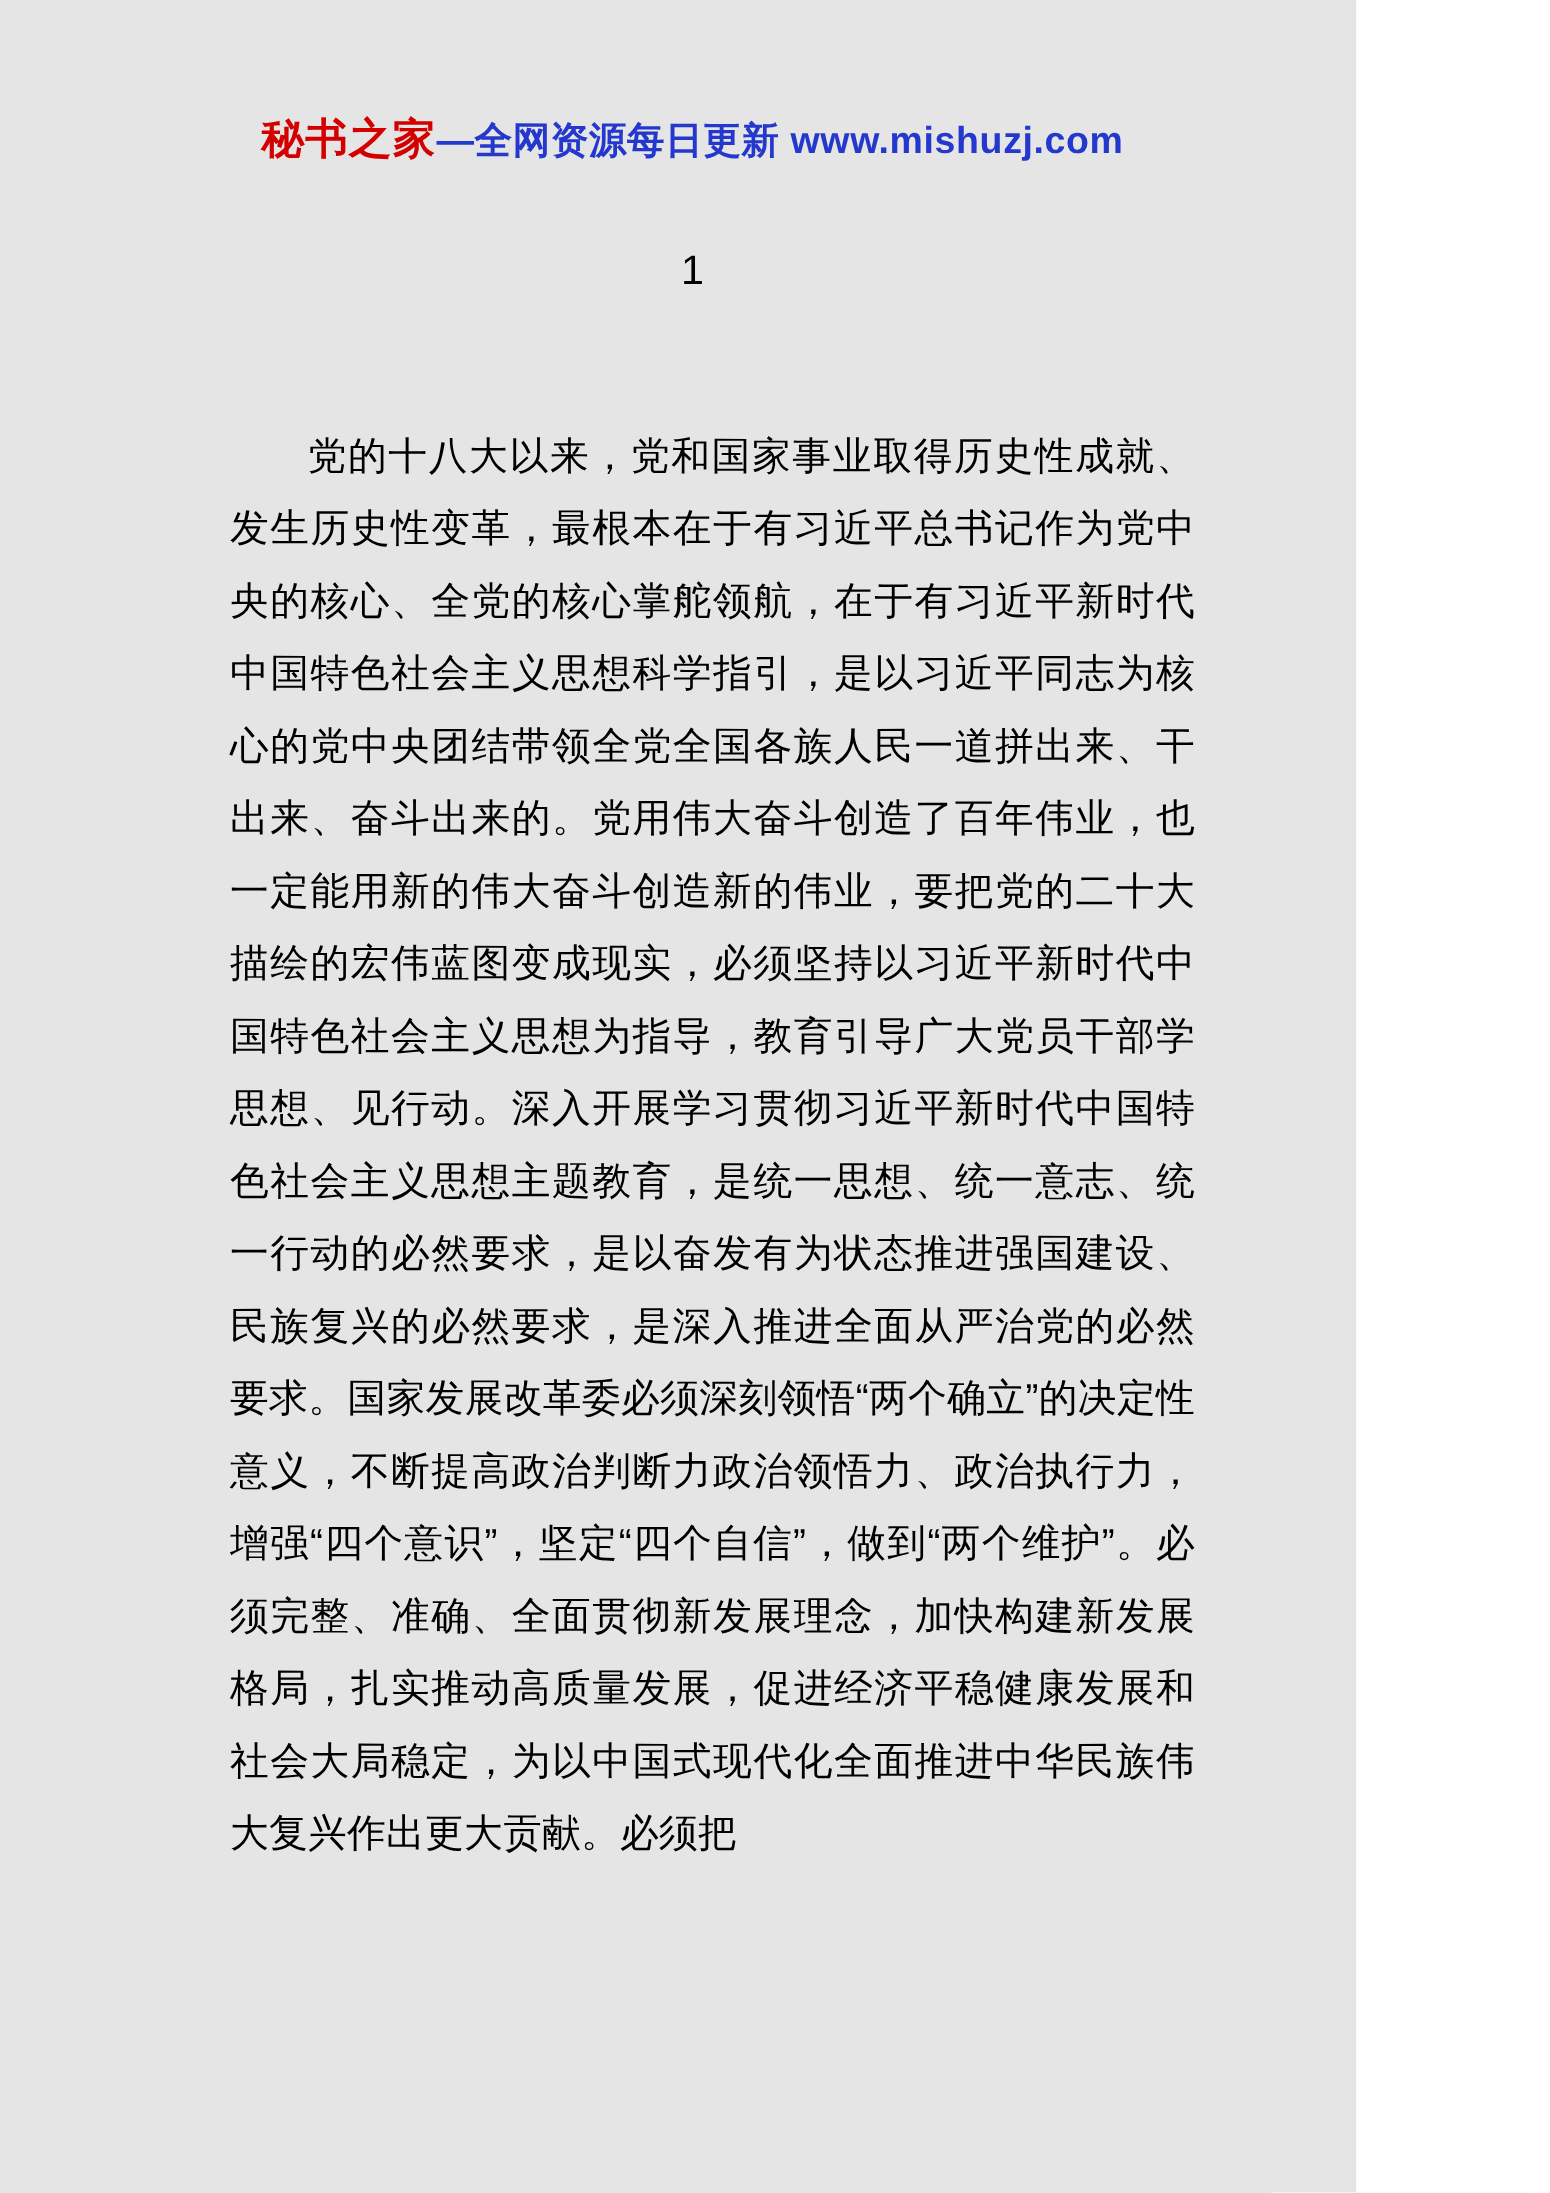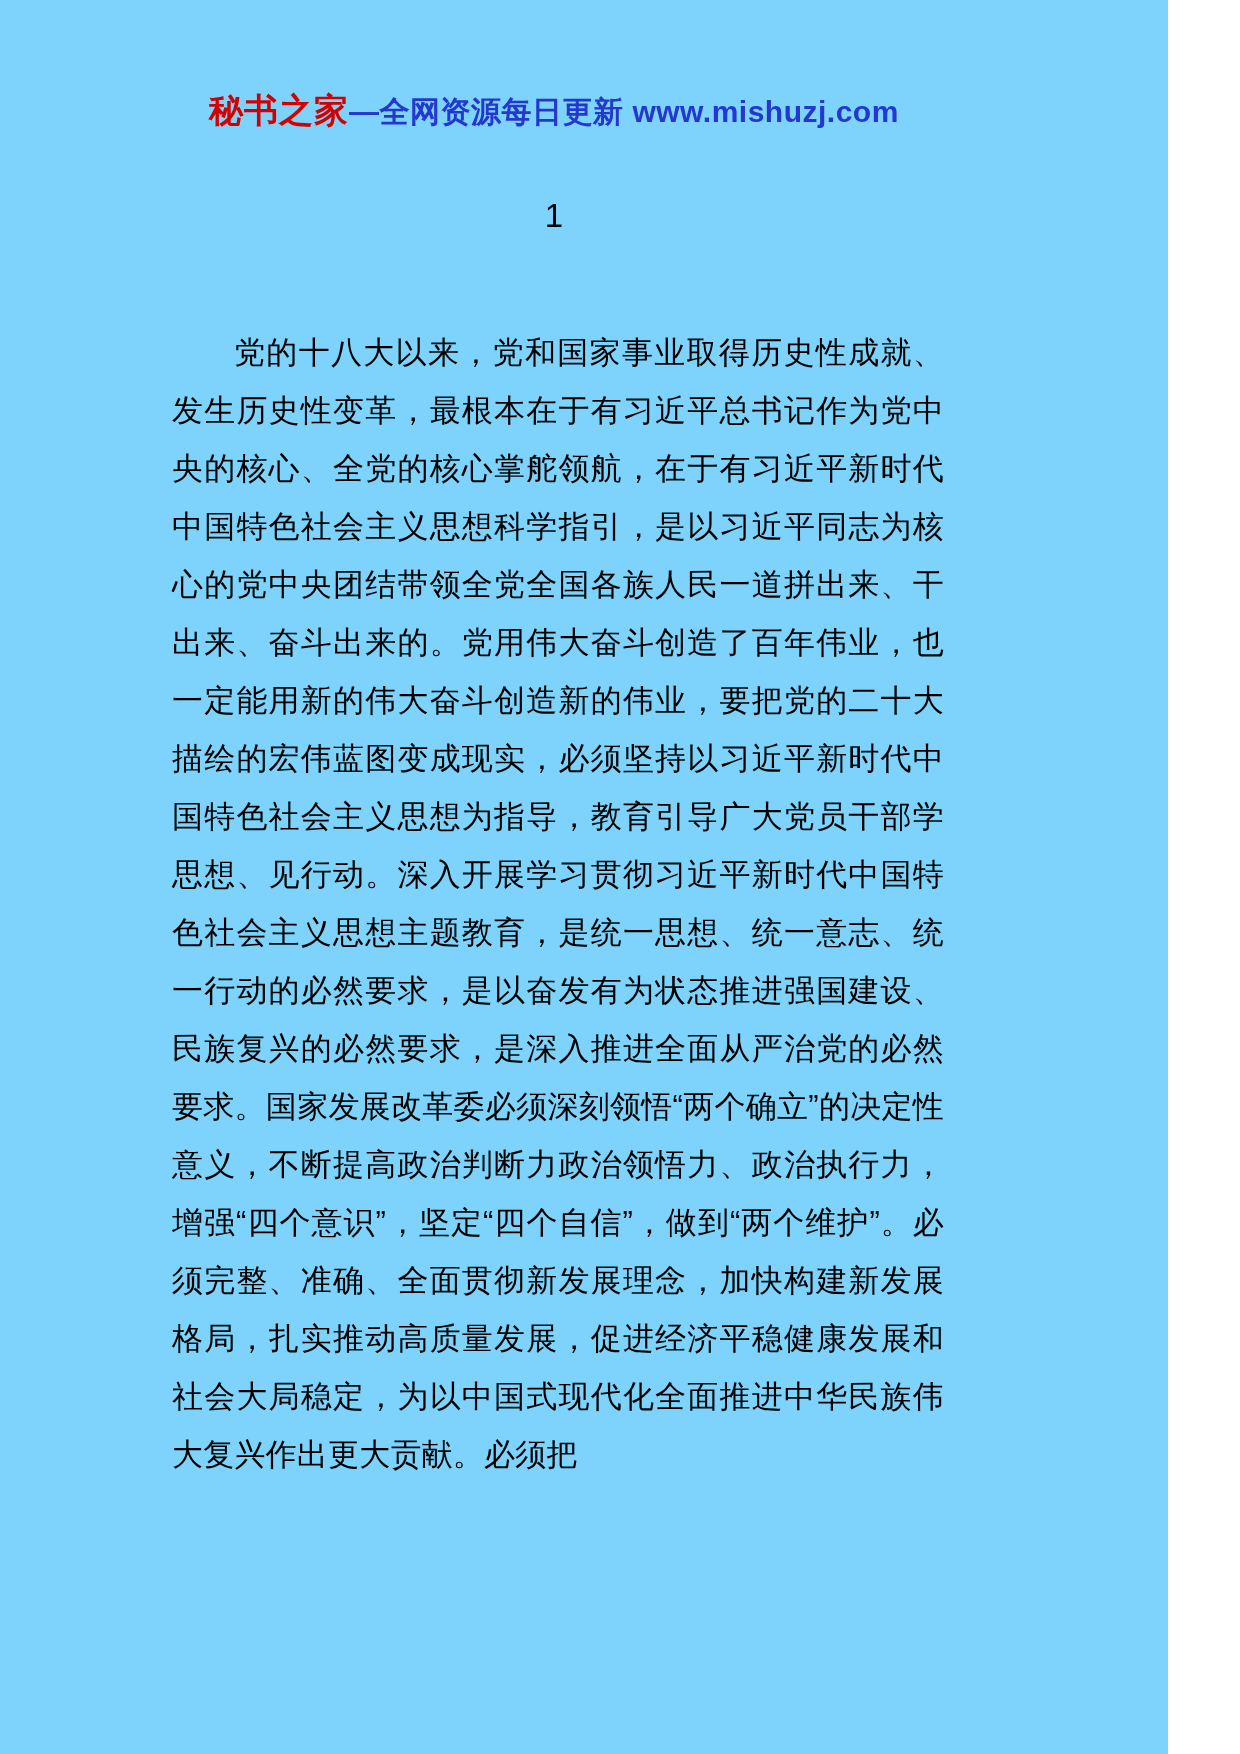--- a/index.html
+++ b/index.html
@@ -2,23 +2,23 @@
 <html><head>
 <meta charset="utf-8">
 <style>
   html, body {
     margin: 0;
     padding: 0;
     background: #ffffff;
   }
   .page {
     position: relative;
-    width: 1168px;
+    width: 1085px;
     height: 1754px;
-    background: #7dd3fc;
+    background: #e5e5e5;
     overflow: hidden;
     font-family: "Liberation Sans", sans-serif;
     color: #000000;
   }
   .doc-header {
     position: absolute;
     top: 88px;
     left: 168px;
     width: 772px;
     text-align: center;
@@ -44,21 +44,21 @@
     text-align: center;
     font-size: 33px;
     line-height: 40px;
     color: #000000;
   }
   .body-paragraph {
     position: absolute;
     top: 320px;
     left: 168px;
     width: 772px;
-    margin: 4px;
+    margin: 16px;
     font-size: 31px;
     line-height: 58px;
     letter-spacing: 0.2px;
     text-align: justify;
     text-indent: 2em;
     color: #000000;
     word-break: break-all;
   }
 </style>
 </head>

